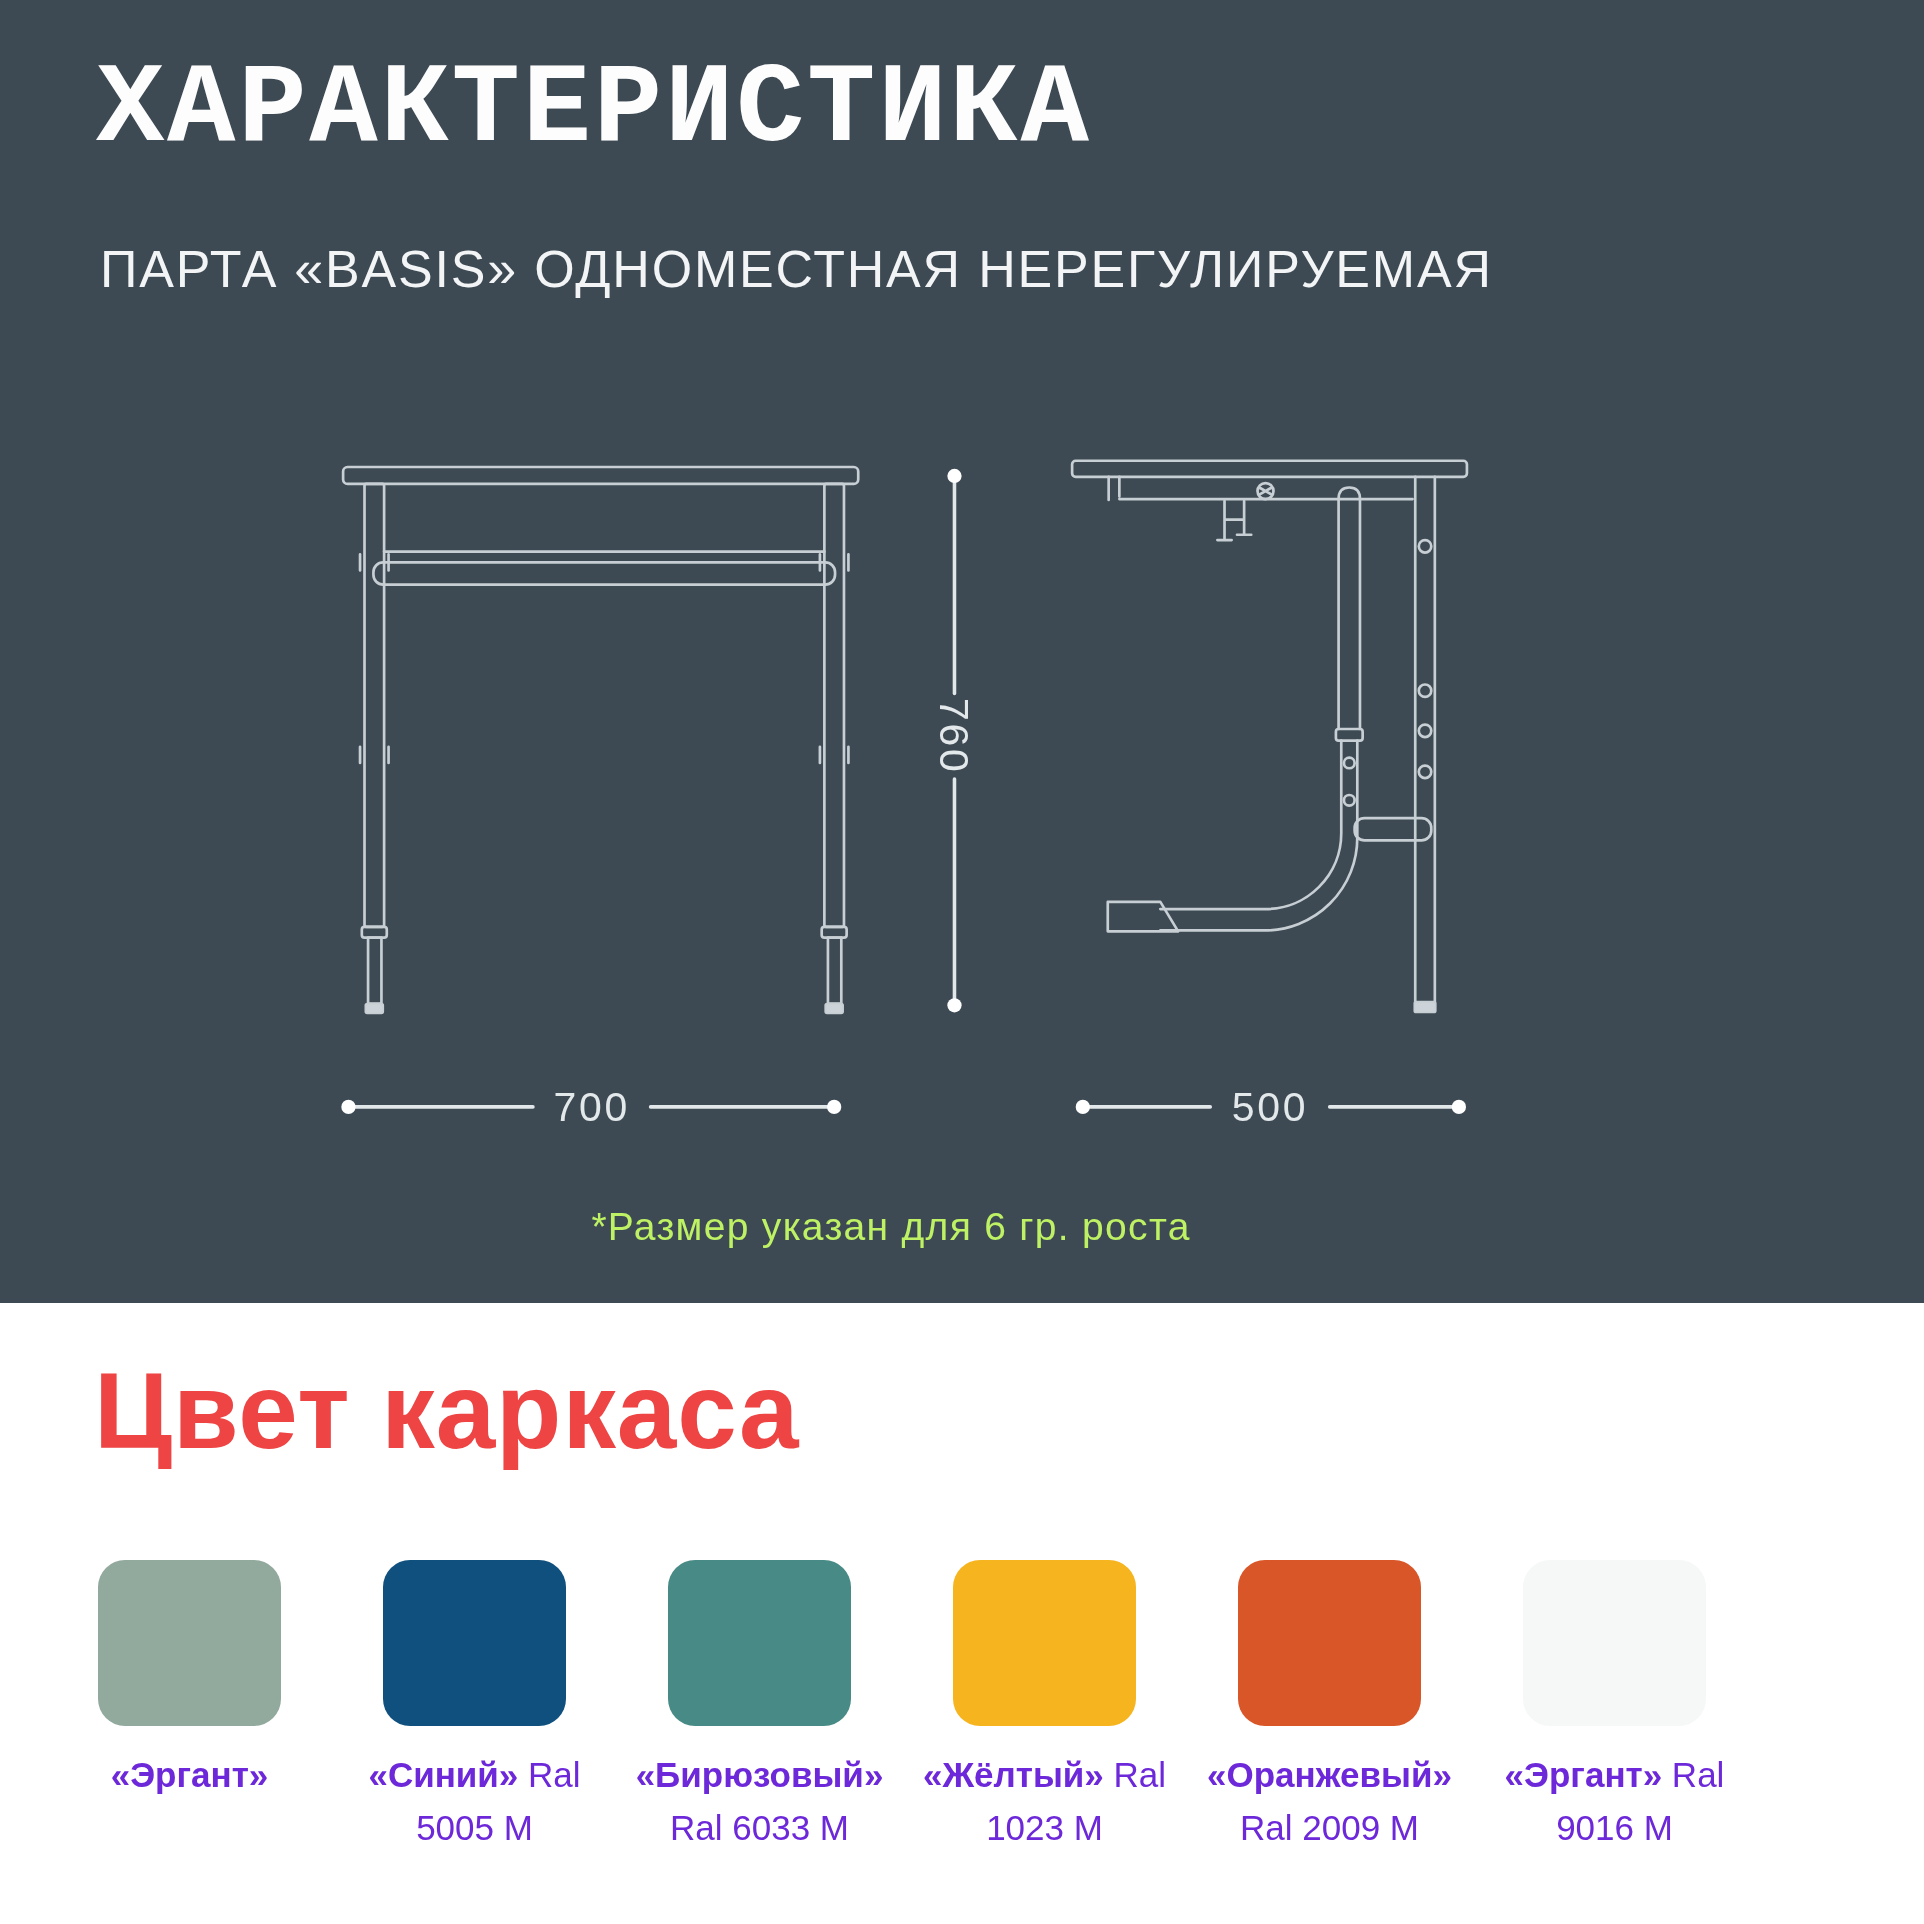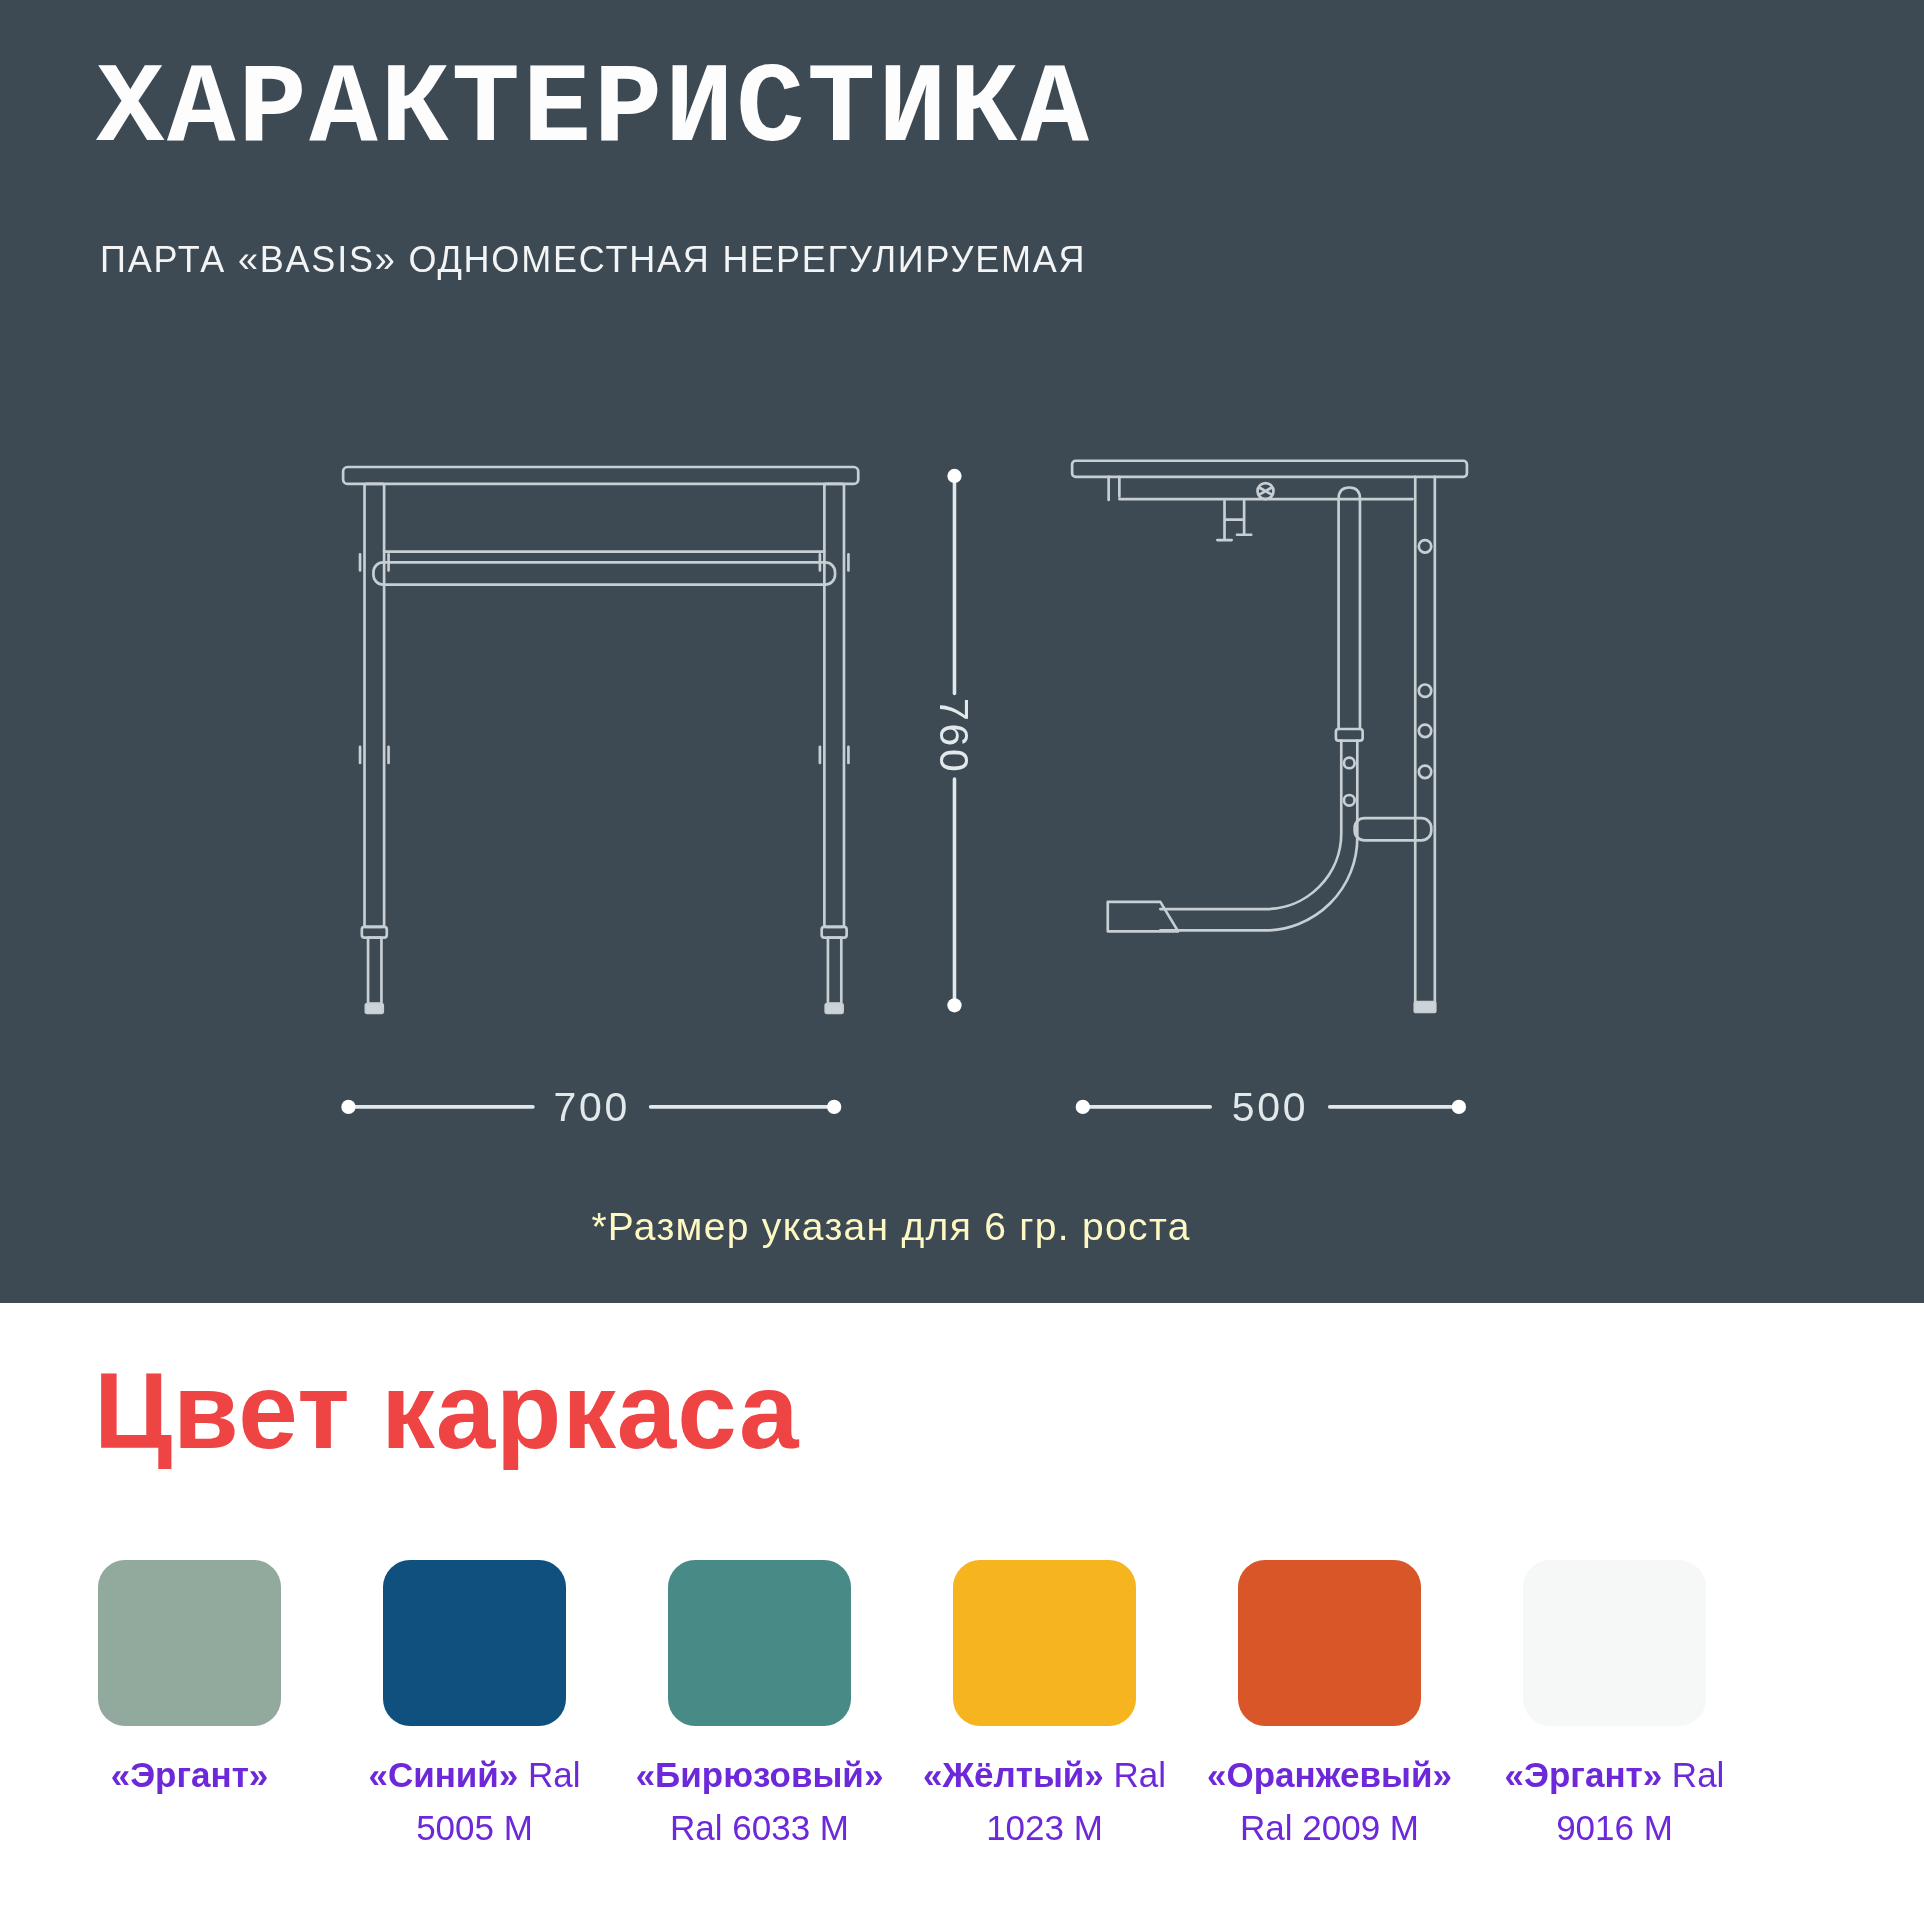--- a/index.html
+++ b/index.html
@@ -15,34 +15,34 @@
   .dark-step{
     position:absolute;left:1663px;top:1303px;width:262px;height:9.8px;
     background:#3d4a53;
   }
   .spec-title{
     position:absolute;left:96px;top:45px;margin:0;
     font-size:114px;font-weight:700;color:#fdfdfd;letter-spacing:2.7px;font-family:Liberation Mono, monospace;
   }
   .spec-subtitle{
     position:absolute;left:100px;top:239px;margin:0;
-    font-size:36px;font-weight:500;color:#f2f4f5;letter-spacing:1.8px;
+    font-size:52px;font-weight:500;color:#f2f4f5;letter-spacing:1.8px;
   }
   .diagram{position:absolute;left:0;top:0;width:1925px;height:1303px;}
   .diagram .ln{stroke:#c7cfd4;stroke-width:3;fill:none;stroke-linecap:round;stroke-linejoin:round;}
   .diagram .fil{fill:#cdd4d9;stroke:#c7cfd4;stroke-width:2;}
   .diagram .dim{stroke:#e2e7ea;stroke-width:4;fill:none;stroke-linecap:round;}
   .diagram .dot{fill:#ffffff;stroke:none;}
   .diagram text{
     font-family:"Liberation Sans",sans-serif;font-size:46px;fill:#e3e8ea;
     letter-spacing:3px;
   }
   .footnote{
     position:absolute;left:267px;top:1205px;width:1248px;margin:0;
-    text-align:center;font-size:39px;color:#fef9c3;letter-spacing:1.3px;
+    text-align:center;font-size:39px;color:#bef264;letter-spacing:1.3px;
   }
   
   .colors{
     position:absolute;left:0;top:1303px;width:1925px;height:622px;background:#ffffff;
   }
   .colors-heading{
     position:absolute;left:94px;top:46px;margin:0;
     font-size:107px;font-weight:700;color:#ef4444;letter-spacing:0.9px;
   }
   .swatch-row{

